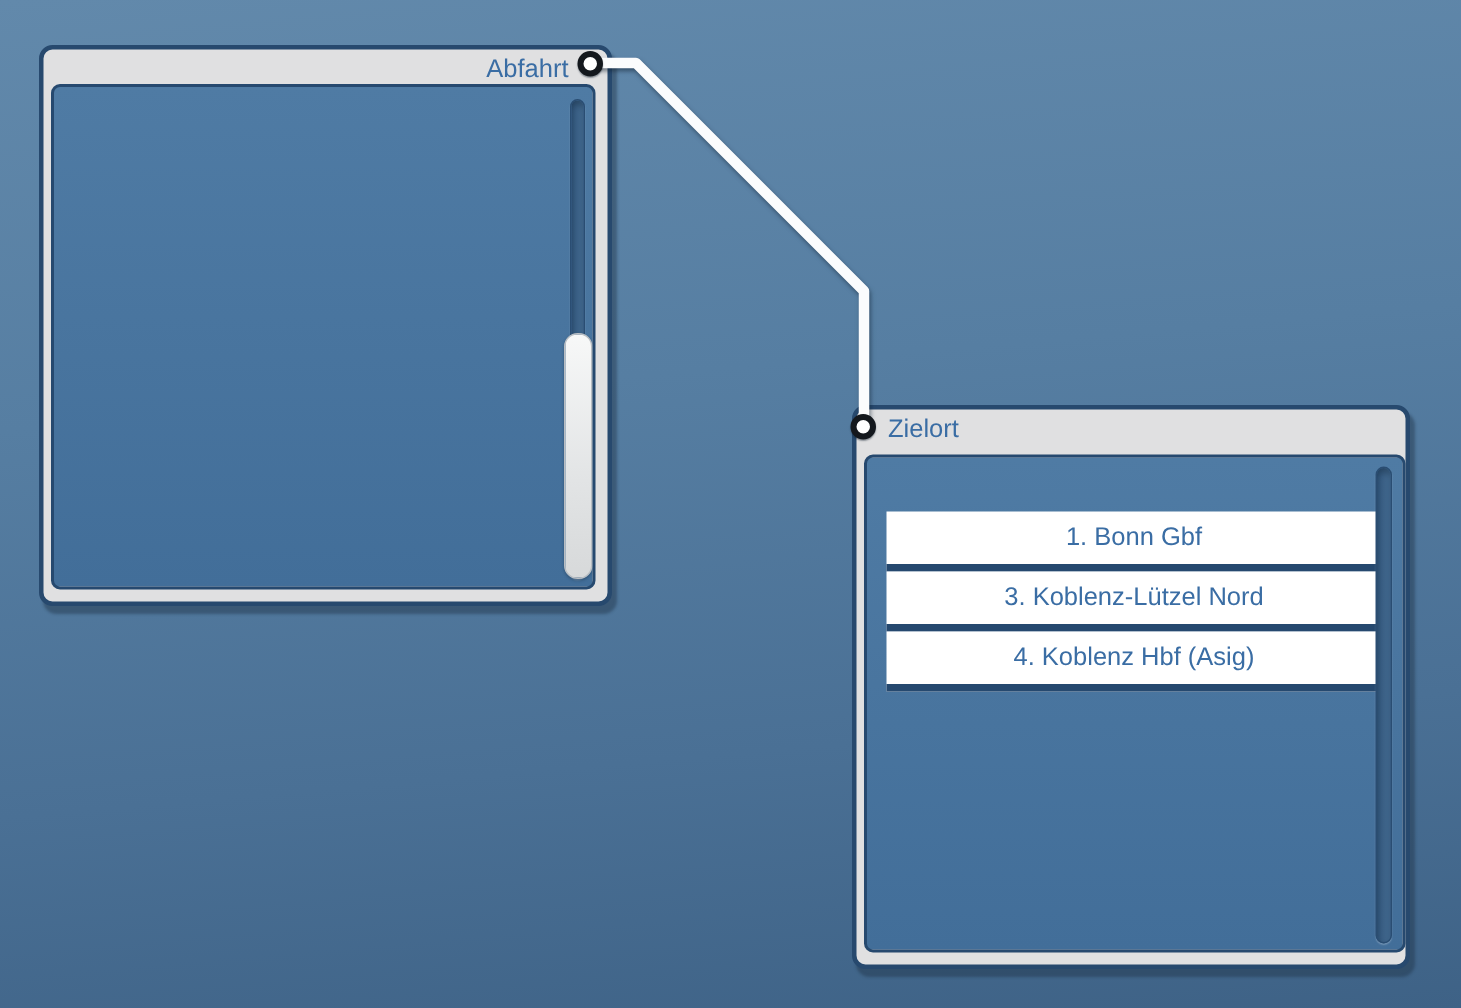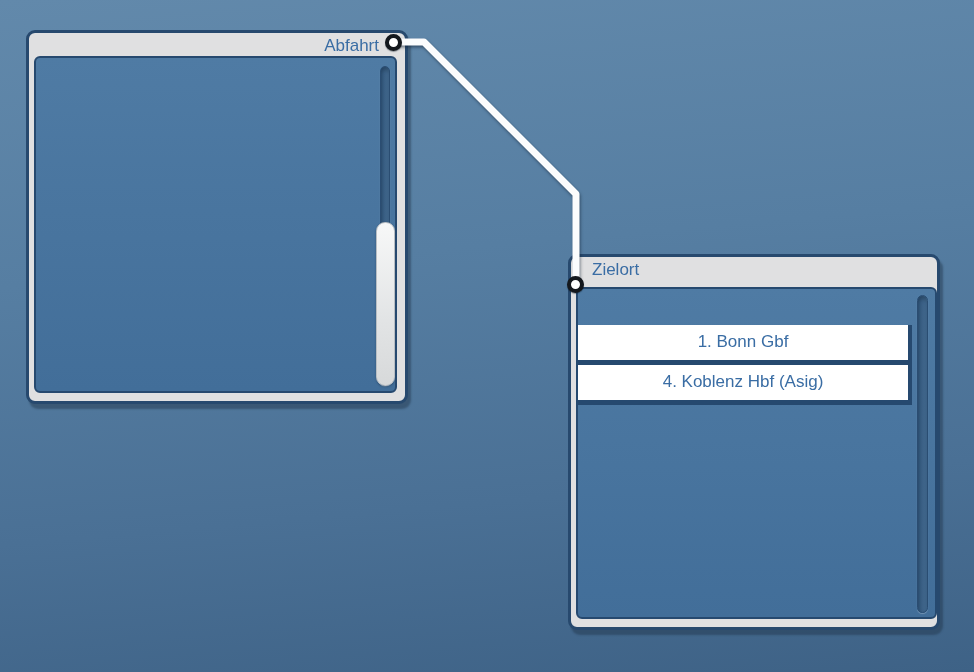--- a/index.html
+++ b/index.html
@@ -92,27 +92,28 @@
 
   <div class="panel" style="left:26px;top:30px;width:382px;height:374px;">
     <div class="panel-title title-right">Abfahrt</div>
 
     <div class="list-box" style="left:5px;top:23px;width:363px;height:337px;">
       <div class="groove" style="left:344px;top:8px;width:10px;height:320px;"></div>
       <div class="thumb" style="left:340px;top:164px;width:19px;height:164px;"></div>
     </div>
   </div>
 
-  <div class="panel" style="left:568px;top:254px;width:372px;height:376px;">
+  <div class="panel" style="left:568px;top:270px;width:372px;height:376px;">
     <div class="panel-title title-left">Zielort</div>
 
     <div class="list-box" style="left:5px;top:30px;width:361px;height:332px;">
-      <div style="width:334px;">
+      <div style="width:334px;margin-left:13px;">
         <div class="spacer-top"></div>
         <div class="row">1. Bonn Gbf</div>
+        <div class="row">3. Koblenz-Lützel Nord</div>
         <div class="row">4. Koblenz Hbf (Asig)</div>
       </div>
       <div class="groove" style="left:339px;top:6px;width:11px;height:318px;"></div>
     </div>
   </div>
 
   <svg class="wire-svg" width="974" height="672" viewBox="0 0 974 672">
     <path class="wire" d="M 393 42 L 424 42 L 576 194 L 576 283"></path>
   </svg>
 

